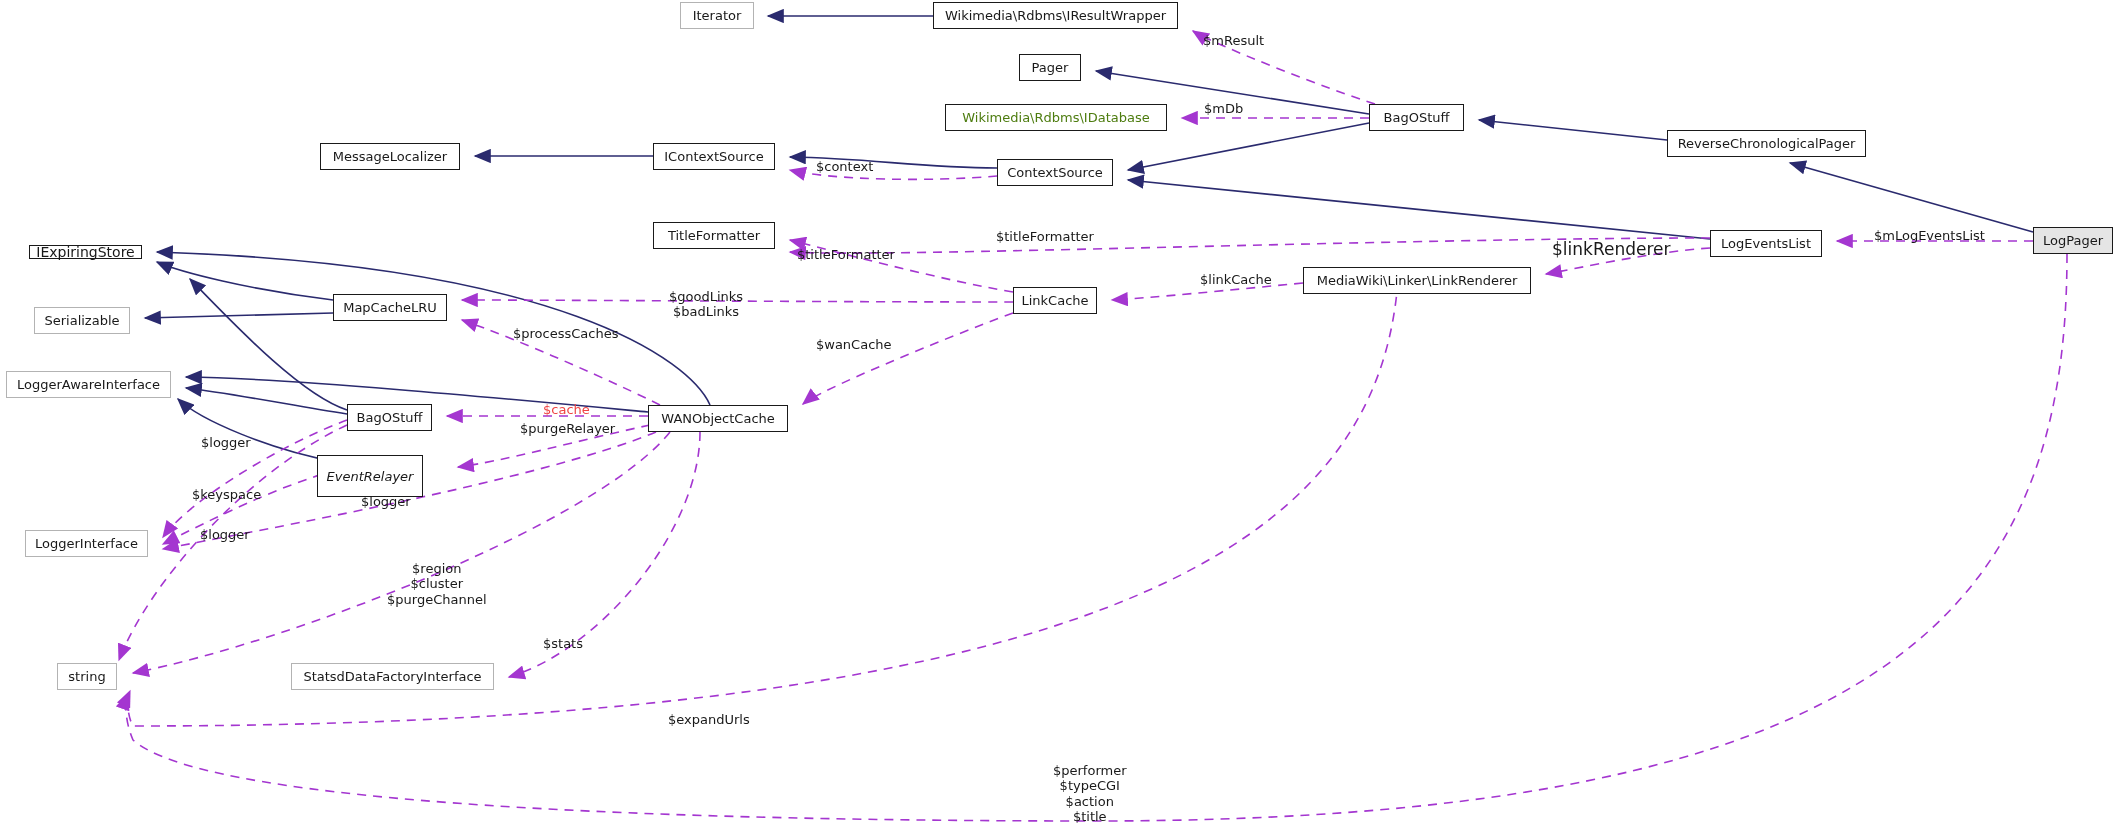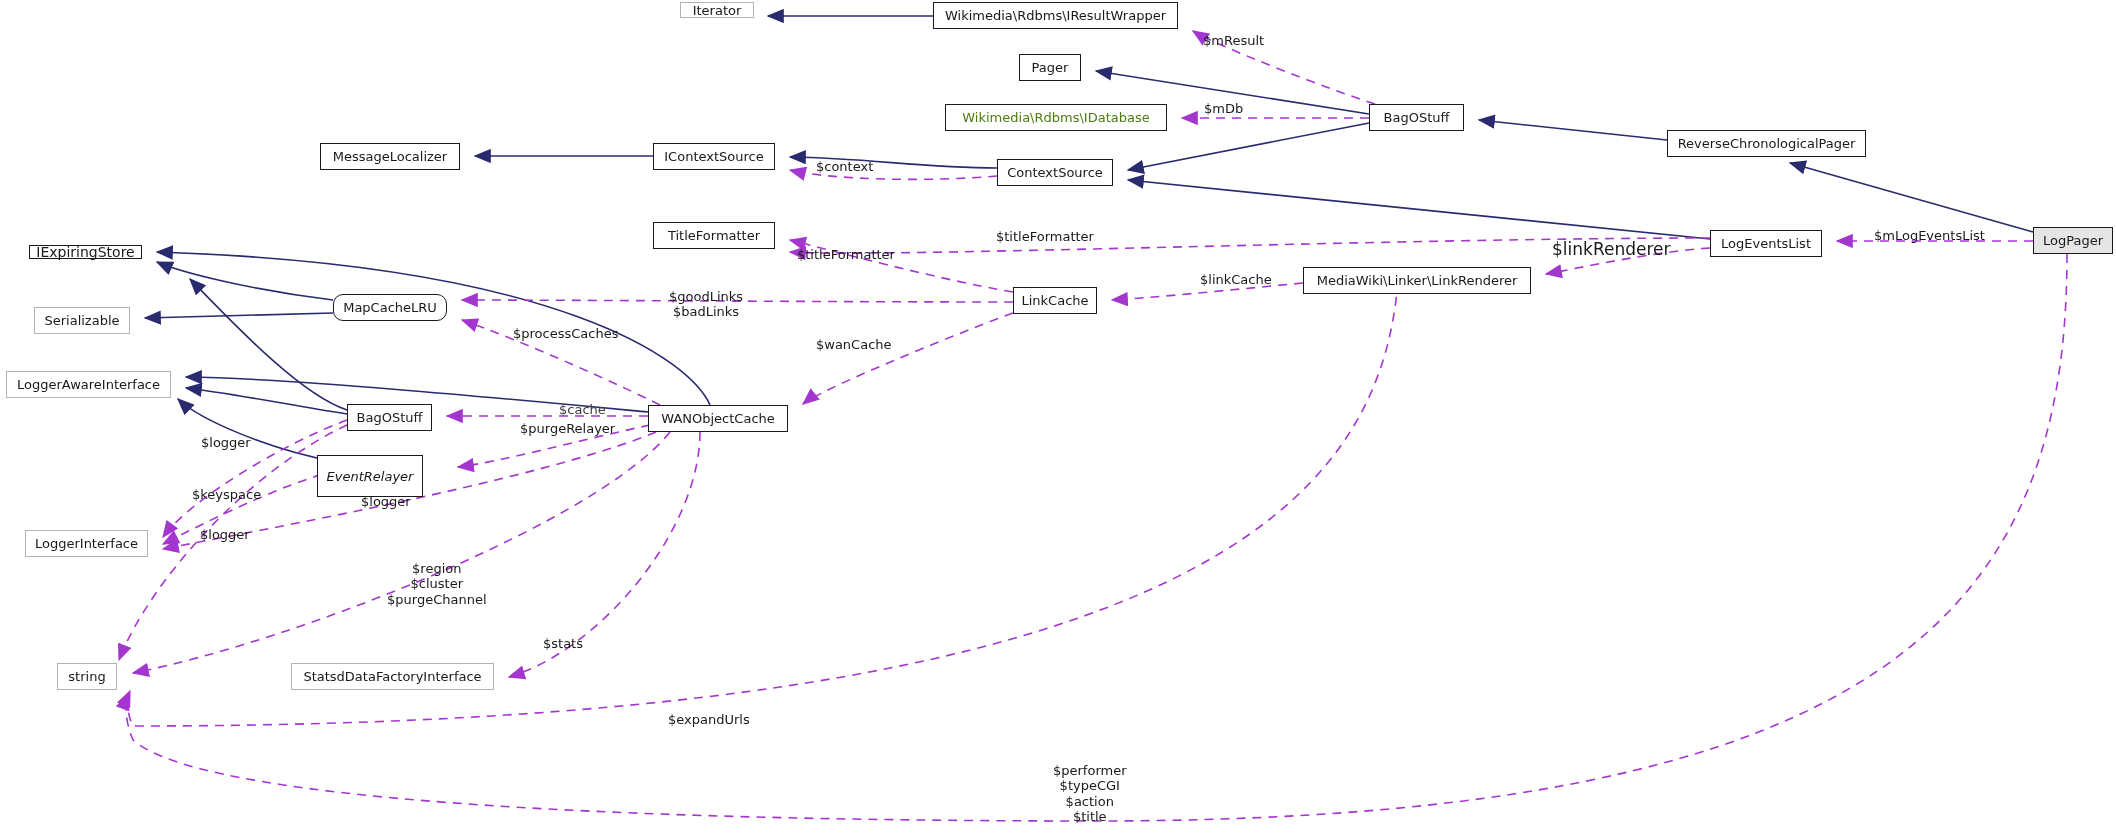--- a/index.html
+++ b/index.html
@@ -106,21 +106,21 @@
       <path d="M670,432 C600,520 300,640 133,673" stroke="#a436d0"></path>
 
       <path d="M700,432 C700,530 600,650 509,677" stroke="#a436d0"></path>
 
       <path d="M1398,281 C1380,500 1200,726 133,726 C128,718 126,700 130,691" stroke="#a436d0"></path>
 
       <path d="M2067,254 C2067,600 1900,820 1100,821 C600,821 200,800 133,740 C126,724 124,705 128,694" stroke="#a436d0"></path>
     </g>
   </svg>
 
-  <div class="node iface" style="left: 680px; top: 2px; width: 74px; height: 16px; font-size: 13px; border-color: rgb(179, 179, 179);">
+  <div class="node iface" style="left: 680px; top: 2px; width: 74px; height: 27px; font-size: 13px; border-color: rgb(179, 179, 179);">
     <span style="color: rgb(25, 25, 25);">Iterator</span>
   </div>
   <div class="node cls" style="left: 933px; top: 2px; width: 245px; height: 27px; font-size: 13px; border-color: rgb(26, 26, 26);">
     <span style="color: rgb(25, 25, 25);">Wikimedia\Rdbms\IResultWrapper</span>
   </div>
   <div class="node cls" style="left: 1019px; top: 54px; width: 62px; height: 27px; font-size: 13px; border-color: rgb(26, 26, 26);">
     <span style="color: rgb(25, 25, 25);">Pager</span>
   </div>
   <div class="node cls" style="left: 945px; top: 104px; width: 222px; height: 27px; font-size: 13px; border-color: rgb(26, 26, 26);">
     <span style="color: #4d7c0f;">Wikimedia\Rdbms\IDatabase</span>
@@ -151,21 +151,21 @@
   </div>
   <div class="node cls" style="left: 29px; top: 245px; width: 113px; height: 14px; font-size: 14px; border-color: rgb(26, 26, 26);">
     <span style="color: rgb(25, 25, 25);">IExpiringStore</span>
   </div>
   <div class="node cls" style="left: 1013px; top: 287px; width: 84px; height: 27px; font-size: 13px; border-color: rgb(26, 26, 26);">
     <span style="color: rgb(25, 25, 25);">LinkCache</span>
   </div>
   <div class="node cls" style="left: 1303px; top: 267px; width: 228px; height: 27px; font-size: 13px; border-color: rgb(26, 26, 26);">
     <span style="color: rgb(25, 25, 25);">MediaWiki\Linker\LinkRenderer</span>
   </div>
-  <div class="node cls" style="left: 333px; top: 294px; width: 114px; height: 27px; font-size: 13px; border-color: rgb(26, 26, 26); border-radius: 10px;">
+  <div class="node cls" style="left: 333px; top: 294px; width: 114px; height: 27px; font-size: 13px; border-color: rgb(26, 26, 26);">
     <span style="color: rgb(25, 25, 25);">MapCacheLRU</span>
   </div>
   <div class="node iface" style="left: 34px; top: 307px; width: 96px; height: 27px; font-size: 13px; border-color: rgb(179, 179, 179);">
     <span style="color: rgb(25, 25, 25);">Serializable</span>
   </div>
   <div class="node iface" style="left: 6px; top: 371px; width: 165px; height: 27px; font-size: 13px; border-color: rgb(179, 179, 179);">
     <span style="color: rgb(25, 25, 25);">LoggerAwareInterface</span>
   </div>
   <div class="node cls" style="left: 347px; top: 404px; width: 85px; height: 27px; font-size: 13px; border-color: rgb(26, 26, 26);">
     <span style="color: rgb(25, 25, 25);">BagOStuff</span>
@@ -213,21 +213,21 @@
   </div>
   <div class="lbl" style="left: 1200px; top: 272px; font-size: 13px; color: rgb(25, 25, 25);">
     <span>$linkCache</span>
   </div>
   <div class="lbl" style="left: 513px; top: 326px; font-size: 13px; color: rgb(25, 25, 25);">
     <span>$processCaches</span>
   </div>
   <div class="lbl" style="left: 816px; top: 337px; font-size: 13px; color: rgb(25, 25, 25);">
     <span>$wanCache</span>
   </div>
-  <div class="lbl" style="left: 543px; top: 402px; font-size: 13px; color: #404040; margin-left: 16px;">
+  <div class="lbl" style="left: 543px; top: 402px; font-size: 13px; color: #ef4444;">
     <span>$cache</span>
   </div>
   <div class="lbl" style="left: 520px; top: 421px; font-size: 13px; color: rgb(25, 25, 25);">
     <span>$purgeRelayer</span>
   </div>
   <div class="lbl" style="left: 201px; top: 435px; font-size: 13px; color: rgb(25, 25, 25);">
     <span>$logger</span>
   </div>
   <div class="lbl" style="left: 192px; top: 487px; font-size: 13px; color: rgb(25, 25, 25);">
     <span>$keyspace</span>

